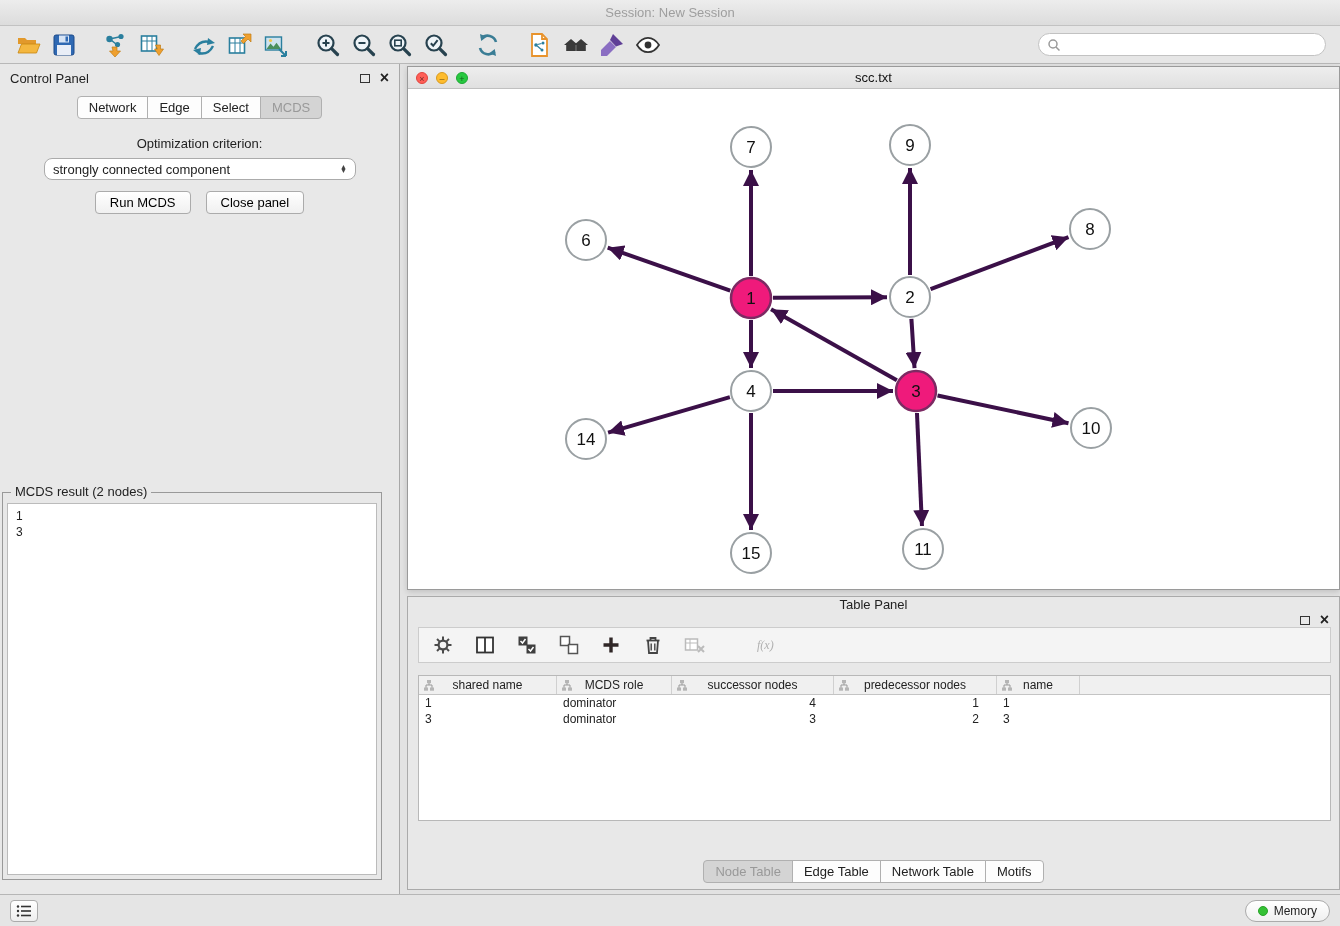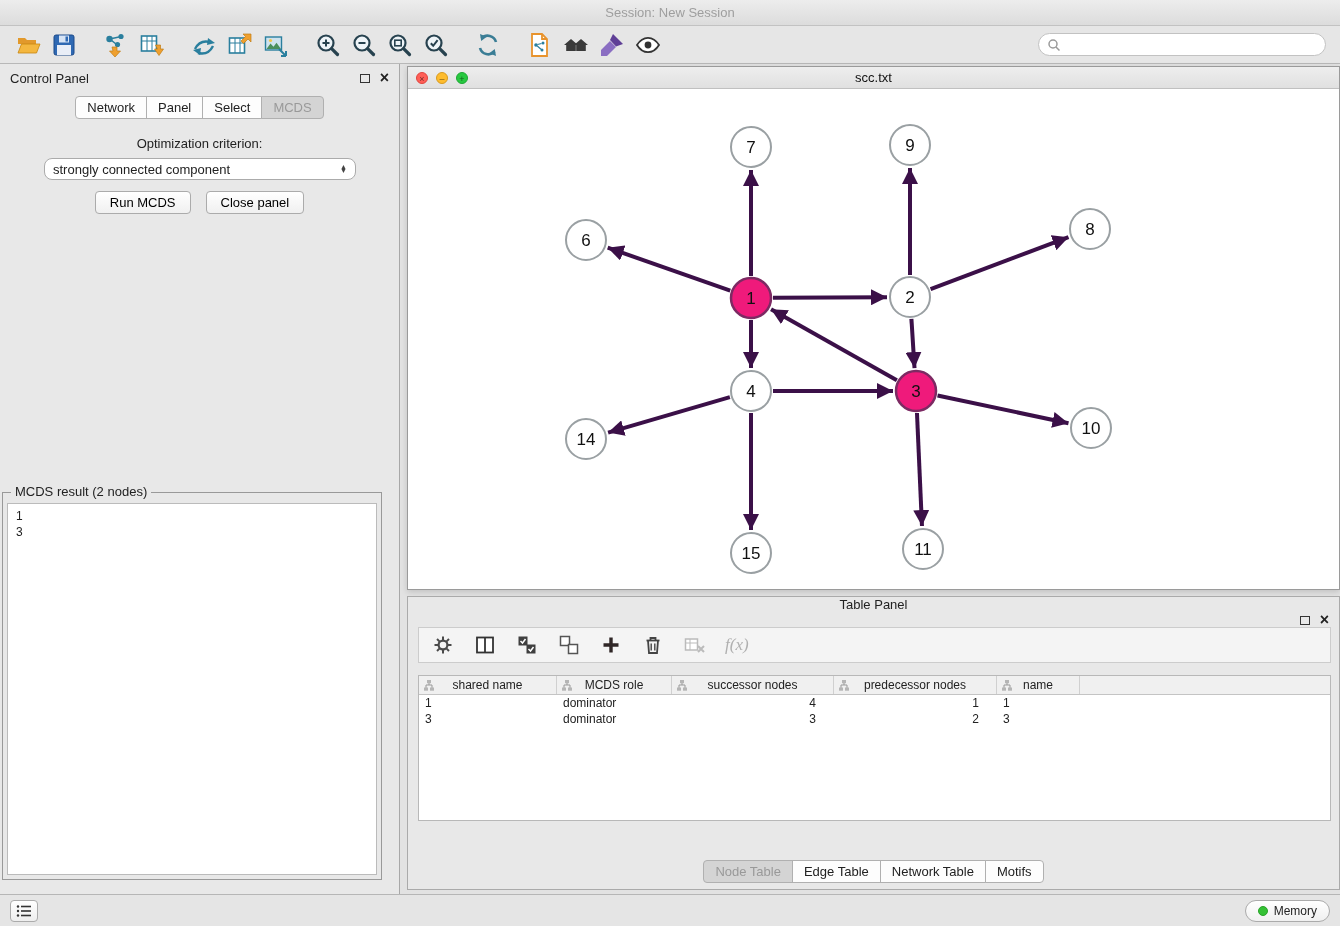--- a/index.html
+++ b/index.html
@@ -64,21 +64,21 @@
   .net-canvas svg { position:absolute; left:0; top:0; }
   .net-canvas svg text { font-family:"Liberation Sans",sans-serif; }
 
   
   .table-panel { position:absolute; left:407px; top:596px; width:933px; height:294px;
     background:#e8e8e8; border:1px solid #aaa; }
   .tp-header { height:26px; display:flex; align-items:center; padding:0 10px; font-size:13px;flex-direction:column; }
   .tp-toolbar { position:absolute; left:10px; right:8px; top:30px; height:36px; background:#f4f4f4;
     border:1px solid #ccc; display:flex; align-items:center; gap:18px; padding:0 12px; }
   .tp-tool { display:flex; align-items:center; justify-content:center; width:24px; height:24px; }
-  .fx-label { font-family:"Liberation Serif", serif; font-style:italic; font-size:17px; color:#b0b0b0; }
+  .fx-label { font-family:"Liberation Serif", serif; font-style:italic; font-size:12px; color:#b0b0b0;margin-left:32px; }
 
   .data-table { position:absolute; left:10px; right:8px; top:78px; height:146px; background:#fff; border:1px solid #b8b8b8; }
   .thead { display:flex; height:19px; background:#f0f0f0; border-bottom:1px solid #c4c4c4; }
   .th { position:relative; display:flex; align-items:center; justify-content:center; font-size:12px;
     border-right:1px solid #d0d0d0; }
   .th .tree { position:absolute; left:4px; top:4px; }
   .tr { display:flex; height:16px; }
   .td { font-size:12px; padding:1px 6px; overflow:hidden; white-space:nowrap; }
 
   #table-tabs { position:absolute; bottom:6px; width:100%; }
@@ -249,21 +249,21 @@
   <div class="cp-header">
     <span>Control Panel</span>
     <span class="win-btns">
       <span class="float-icon"></span>
       <span class="close-icon">×</span>
     </span>
   </div>
 
   <div class="seg-tabs" id="cp-tabs">
       <div class="seg-tab">Network</div>
-      <div class="seg-tab">Panel</div>
+      <div class="seg-tab">Edge</div>
       <div class="seg-tab">Select</div>
       <div class="seg-tab active">MCDS</div>
     </div>
 
   <div class="opt-label">Optimization criterion:</div>
 
   <div class="dropdown">
     <span>strongly connected component</span>
     <span class="dd-arrows">
         <span>▲</span>

